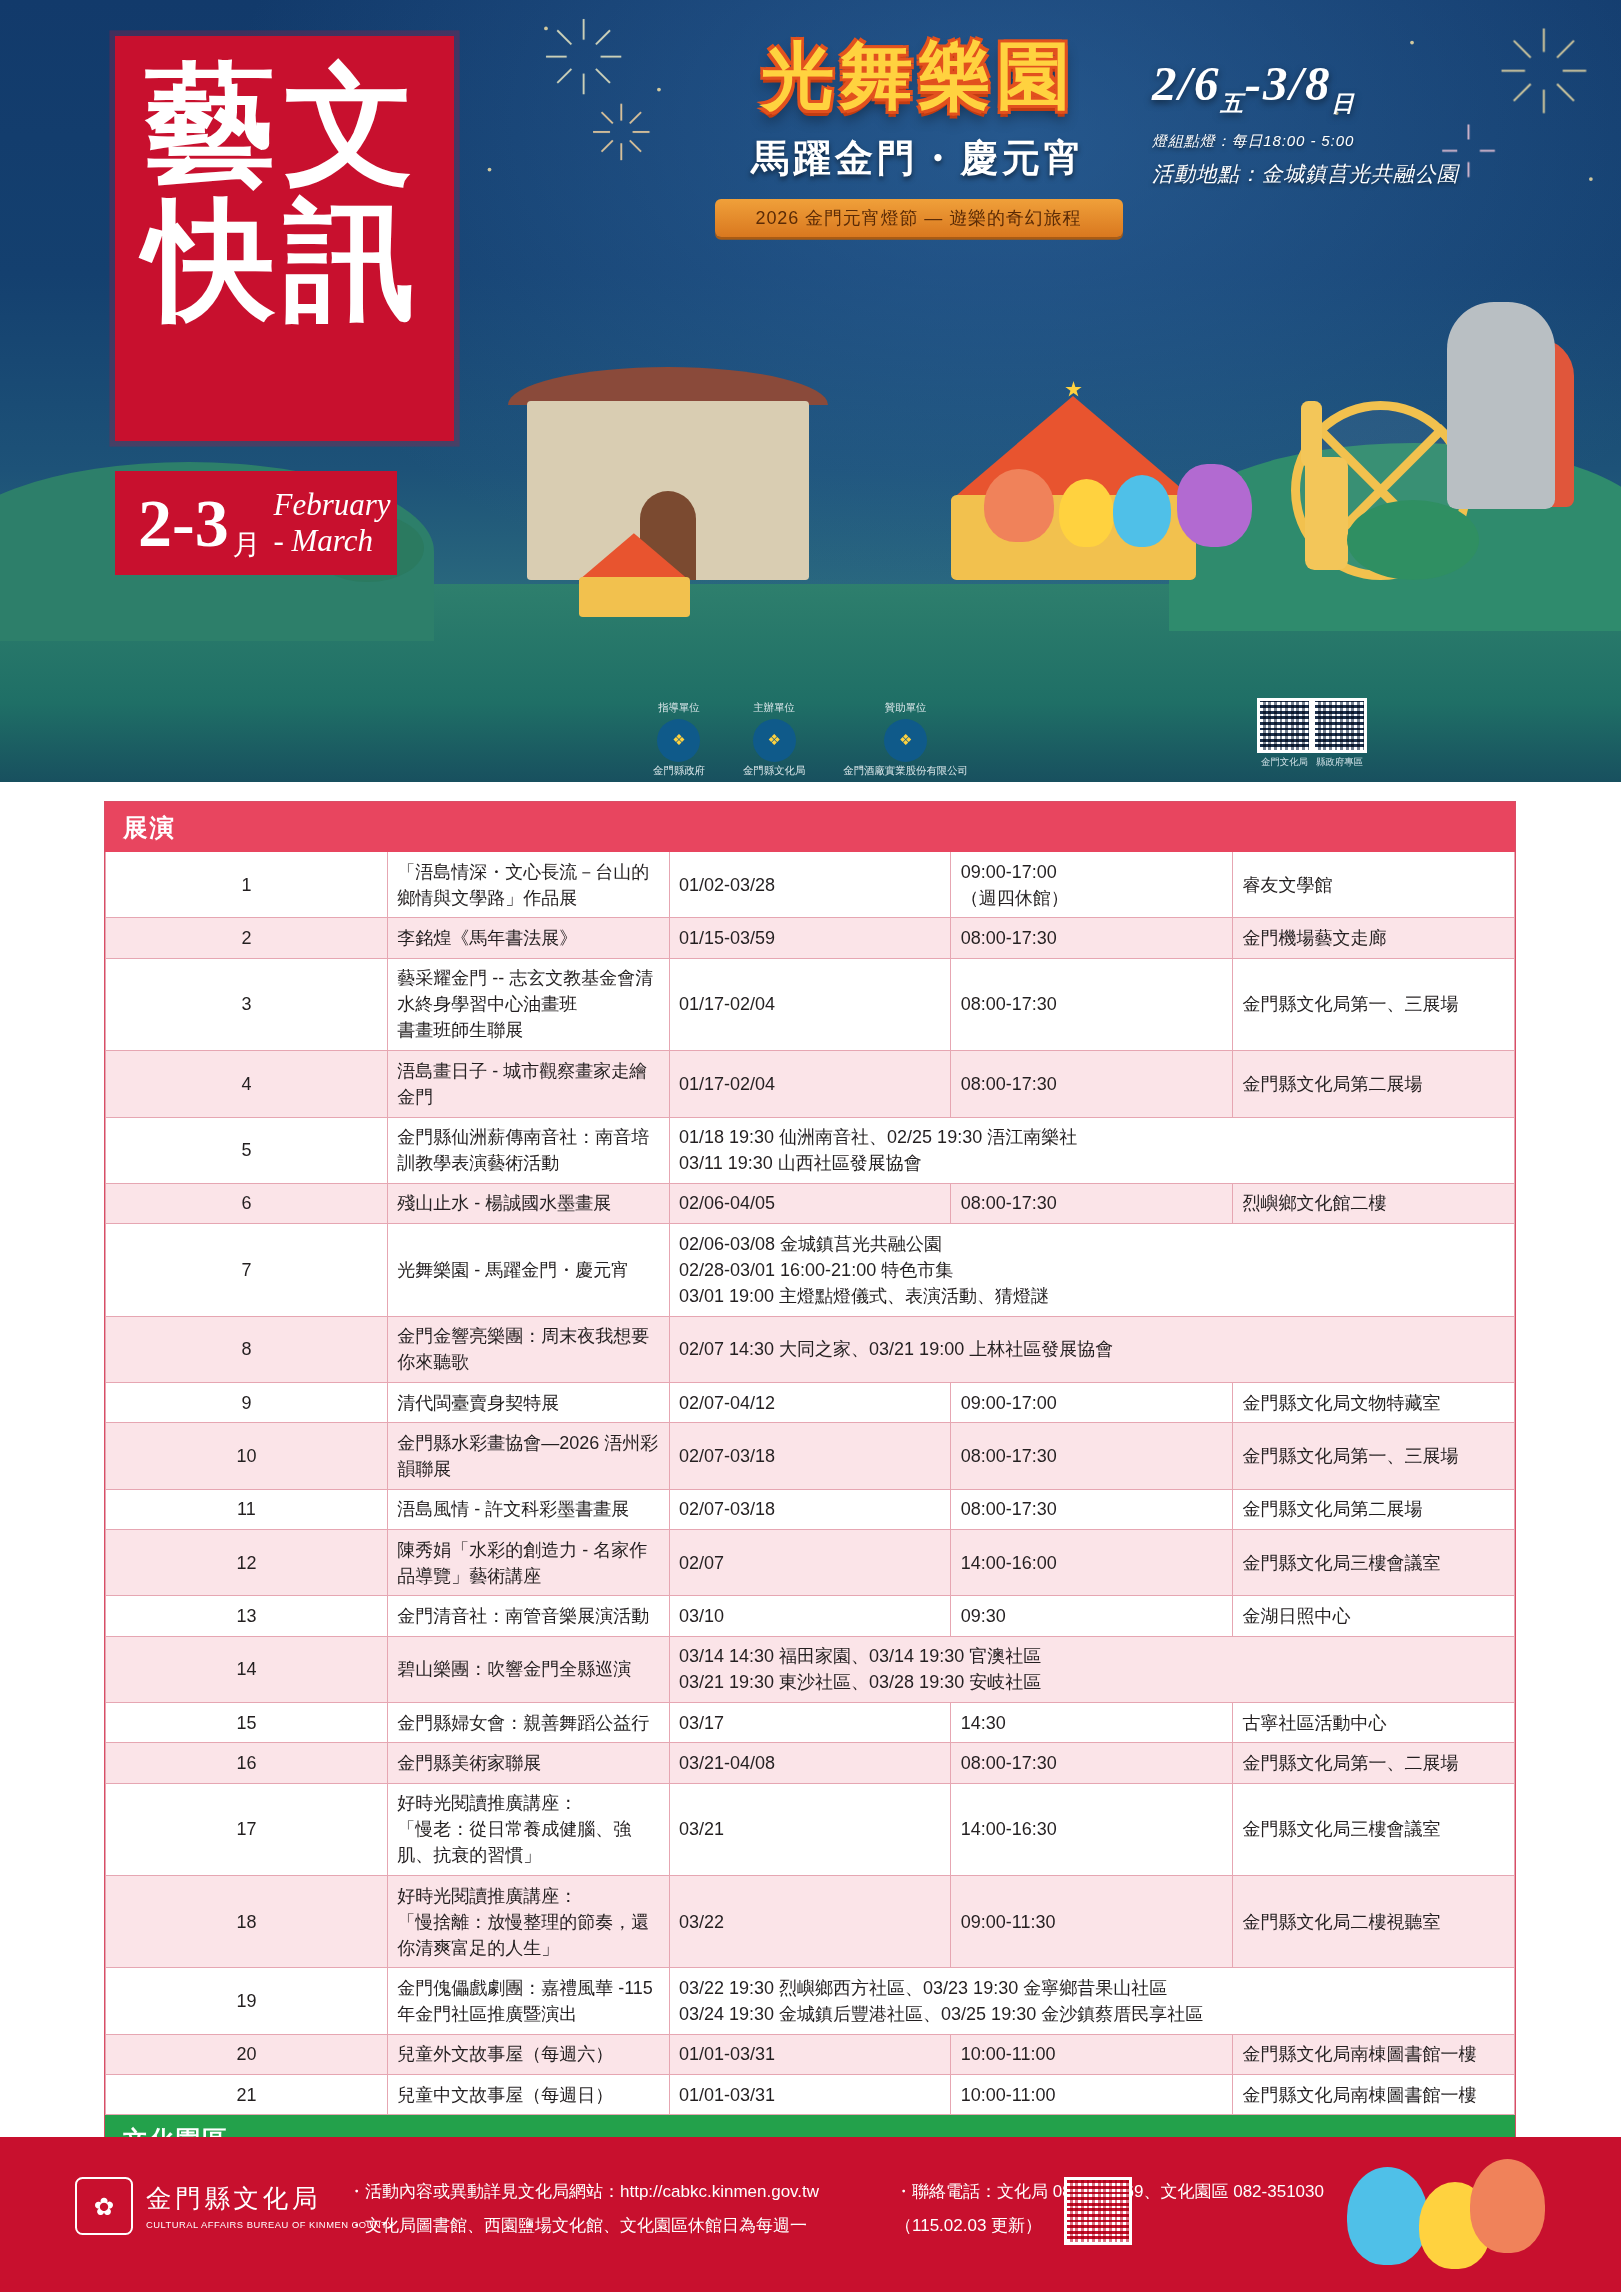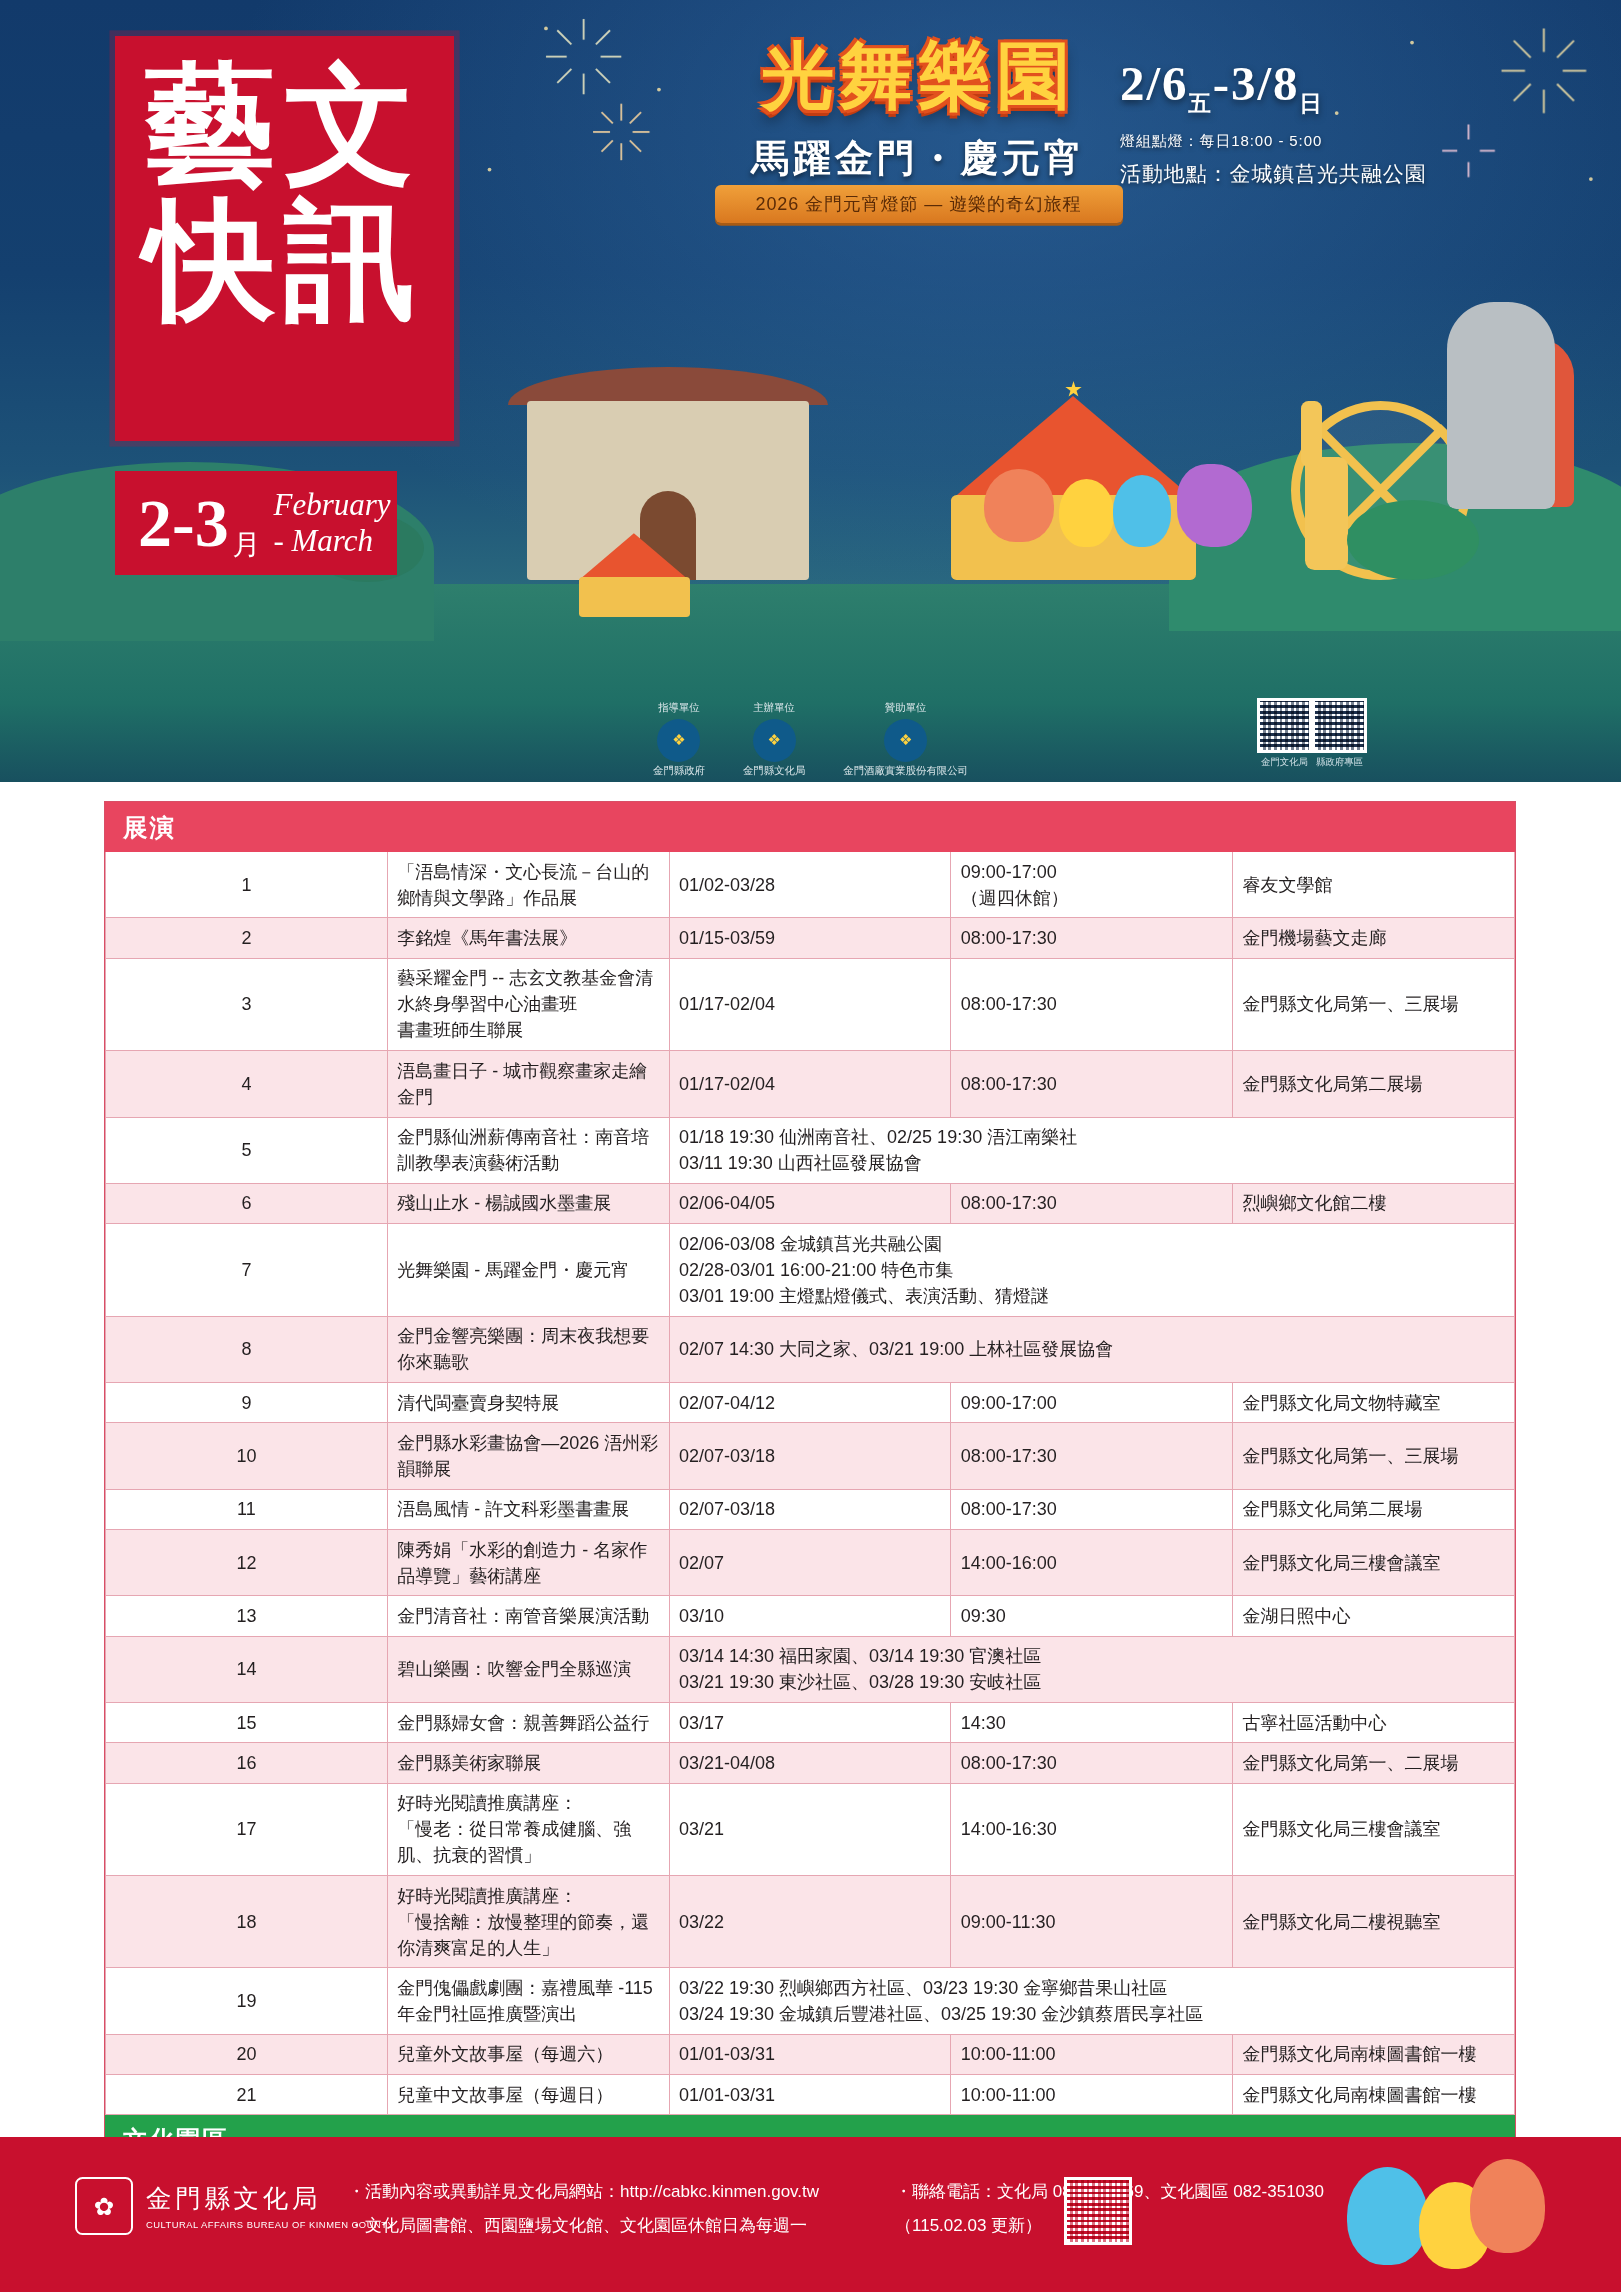--- a/index.html
+++ b/index.html
@@ -63,29 +63,29 @@
     text-shadow:
       -2.8px -2.8px 0 #e2511e, 2.8px -2.8px 0 #e2511e, -2.8px 2.8px 0 #e2511e, 2.8px 2.8px 0 #e2511e,
       0 5.6px 0 #c23c12, 0 8.5px 13px rgba(0,0,0,.45);
   }
   .logo-sub{
     font-family:"Liberation Serif", serif; font-weight:bold; font-size:38px;
     color:#ffffff; letter-spacing:3.8px; margin-top:5.6px;
     text-shadow:0 2.8px 5.6px rgba(0,0,0,.5);
   }
   .logo-ribbon{
-    margin:1px auto 0; width:408px; height:38px;
+    margin:15px auto 0; width:408px; height:38px;
     background:linear-gradient(180deg,#f0a03a,#d9781f);
     border-radius:6px;
     color:#5b2b06; font-size:18px; line-height:38px; letter-spacing:0.9px;
     box-shadow:0 2.8px 0 #a85b14;
   }
 
   
-  .hero-info{ position:absolute; left:1120px; top:55px; width:395px; color:#fff; }
+  .hero-info{ position:absolute; left:1152px; top:55px; width:395px; color:#fff;font-style:italic; }
   .hero-date{
     font-family:"Liberation Serif", serif; font-weight:bold; font-size:49px;
     letter-spacing:1.9px; text-shadow:0 2.8px 7.5px rgba(0,0,0,.5);
   }
   .hero-date sub{ font-size:22.6px; }
   .hero-line{ font-size:15px; margin-top:13px; letter-spacing:0.9px; text-shadow:0 1.9px 4.7px rgba(0,0,0,.55);}
   .hero-line2{ font-size:21px; margin-top:9.4px; letter-spacing:0.9px; text-shadow:0 1.9px 4.7px rgba(0,0,0,.55);}
 
   
   .ground{

